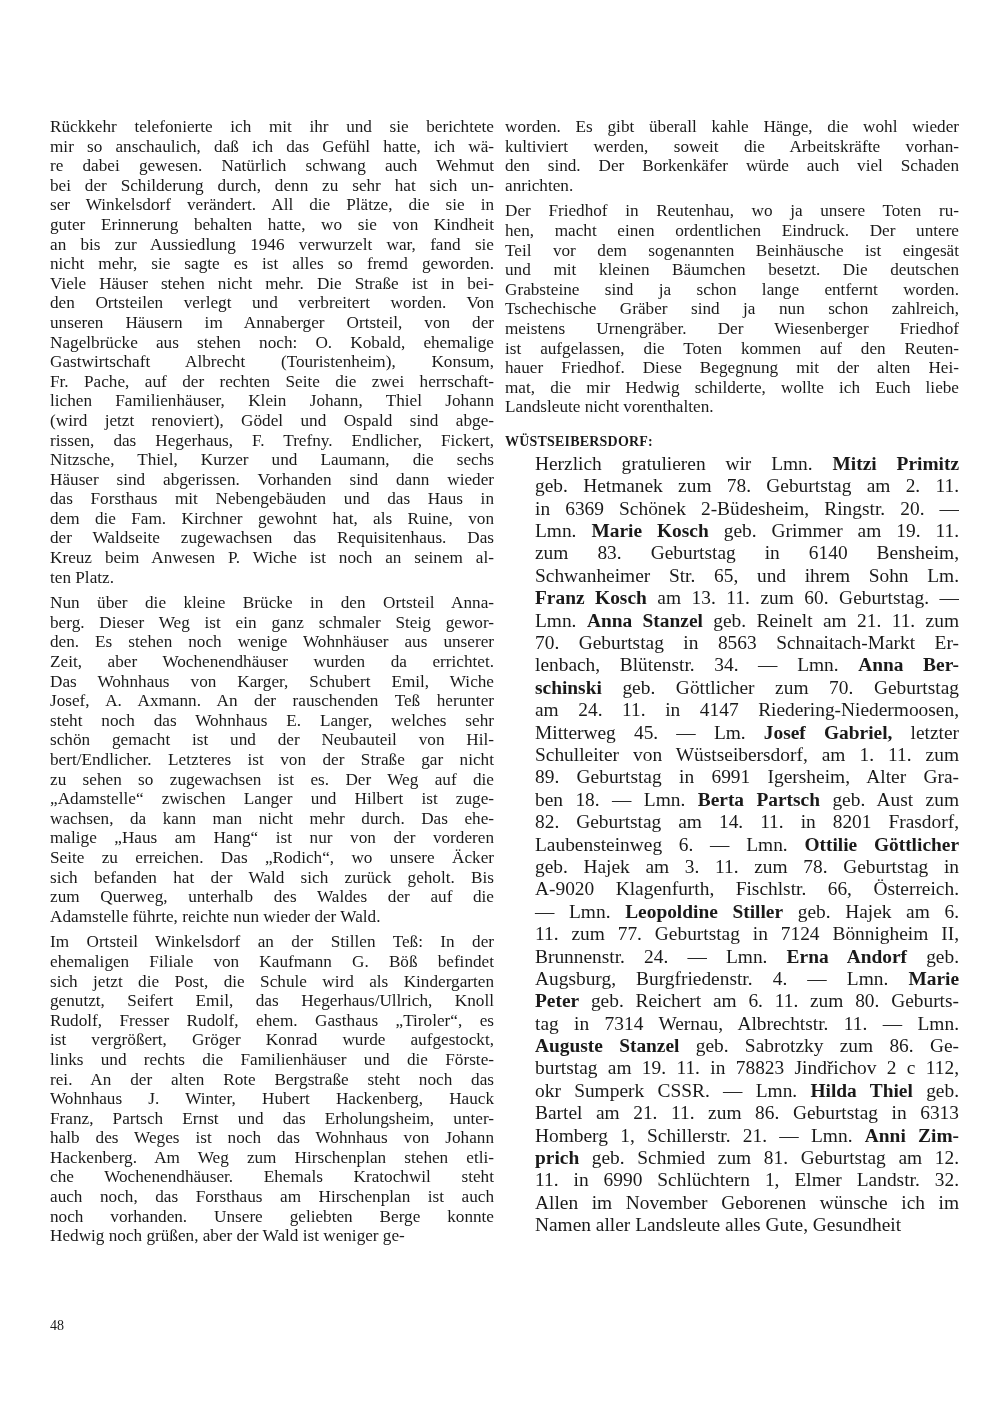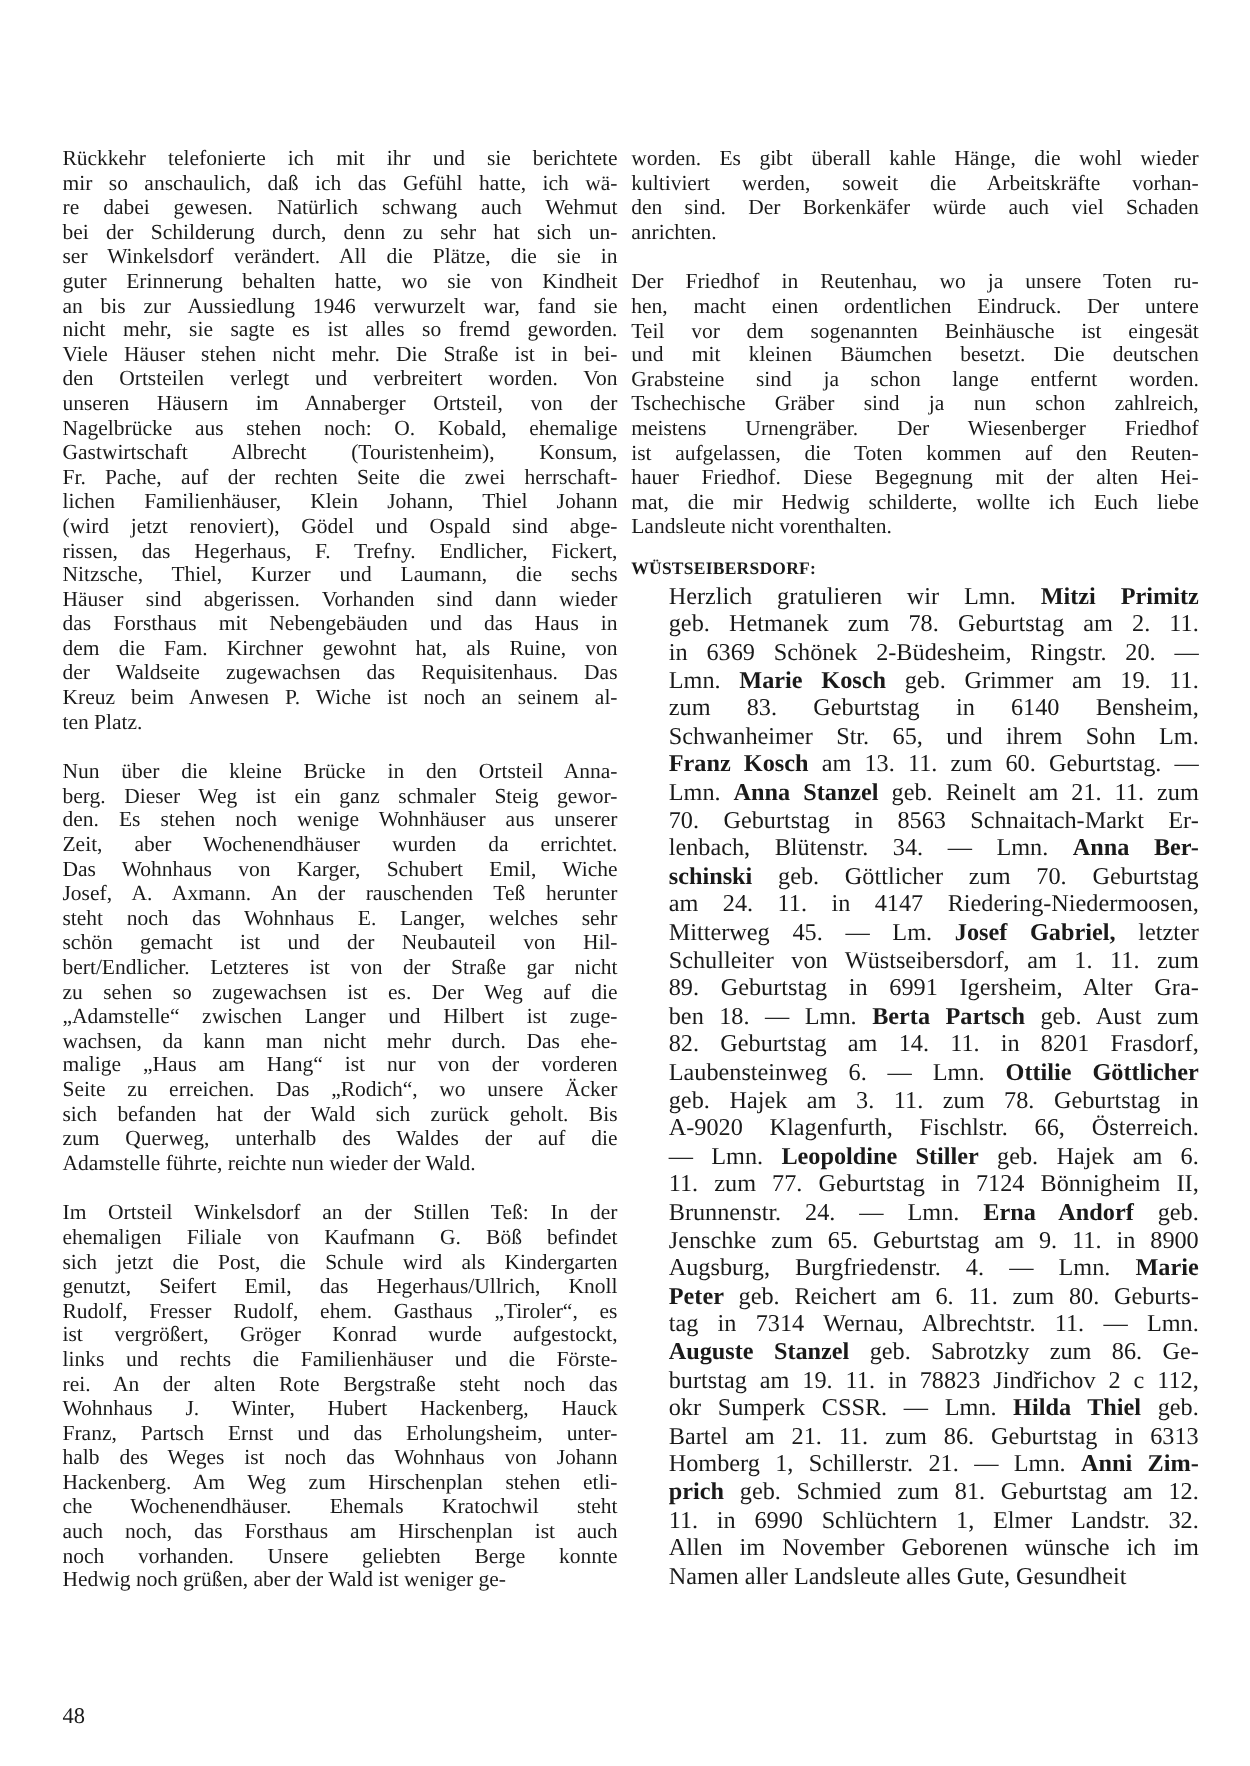--- a/index.html
+++ b/index.html
@@ -29,21 +29,21 @@
     .col-right {
       left: 505px;
       width: 454px;
       font-size: 17.2px;
       line-height: 19.6px;
     }
     .para {
       margin: 0;
     }
     .para + .para.gap {
-      margin-top: 20px;
+      margin-top: 6px;
     }
     .line {
       display: block;
       text-align: justify;
       text-align-last: justify;
       white-space: nowrap;
       height: 19.6px;
     }
     .line.last {
       text-align-last: left;
@@ -67,22 +67,21 @@
       height: 22.4px;
       margin-left: 30px;
     }
     b {
       font-weight: bold;
     }
     .page-number {
       position: absolute;
       left: 50px;
       top: 1318px;
-      font-size: 18px;
-      margin-top: 44px;
+      font-size: 14px;
     }
   </style>
 </head>
 <body>
 
 <div class="col col-left">
   <div class="para">
       <span class="line">Rückkehr telefonierte ich mit ihr und sie berichtete</span>
       <span class="line">mir so anschaulich, daß ich das Gefühl hatte, ich wä-</span>
       <span class="line">re dabei gewesen. Natürlich schwang auch Wehmut</span>
@@ -187,21 +186,20 @@
       <span class="line"><span>Schulleiter von Wüstseibersdorf, am 1. 11. zum</span></span>
       <span class="line"><span>89. Geburtstag in 6991 Igersheim, Alter Gra-</span></span>
       <span class="line"><span>ben 18. — Lmn. </span><b>Berta Partsch</b><span> geb. Aust zum</span></span>
       <span class="line"><span>82. Geburtstag am 14. 11. in 8201 Frasdorf,</span></span>
       <span class="line"><span>Laubensteinweg 6. — Lmn. </span><b>Ottilie Göttlicher</b></span>
       <span class="line"><span>geb. Hajek am 3. 11. zum 78. Geburtstag in</span></span>
       <span class="line"><span>A-9020 Klagenfurth, Fischlstr. 66, Österreich.</span></span>
       <span class="line"><span>— Lmn. </span><b>Leopoldine Stiller</b><span> geb. Hajek am 6.</span></span>
       <span class="line"><span>11. zum 77. Geburtstag in 7124 Bönnigheim II,</span></span>
       <span class="line"><span>Brunnenstr. 24. — Lmn. </span><b>Erna Andorf</b><span> geb.</span></span>
-      <span class="line"><span>Jenschke zum 65. Geburtstag am 9. 11. in 8900</span></span>
       <span class="line"><span>Augsburg, Burgfriedenstr. 4. — Lmn. </span><b>Marie</b></span>
       <span class="line"><b>Peter</b><span> geb. Reichert am 6. 11. zum 80. Geburts-</span></span>
       <span class="line"><span>tag in 7314 Wernau, Albrechtstr. 11. — Lmn.</span></span>
       <span class="line"><b>Auguste Stanzel</b><span> geb. Sabrotzky zum 86. Ge-</span></span>
       <span class="line"><span>burtstag am 19. 11. in 78823 Jindřichov 2 c 112,</span></span>
       <span class="line"><span>okr Sumperk CSSR. — Lmn. </span><b>Hilda Thiel</b><span> geb.</span></span>
       <span class="line"><span>Bartel am 21. 11. zum 86. Geburtstag in 6313</span></span>
       <span class="line"><span>Homberg 1, Schillerstr. 21. — Lmn. </span><b>Anni Zim-</b></span>
       <span class="line"><b>prich</b><span> geb. Schmied zum 81. Geburtstag am 12.</span></span>
       <span class="line"><span>11. in 6990 Schlüchtern 1, Elmer Landstr. 32.</span></span>

